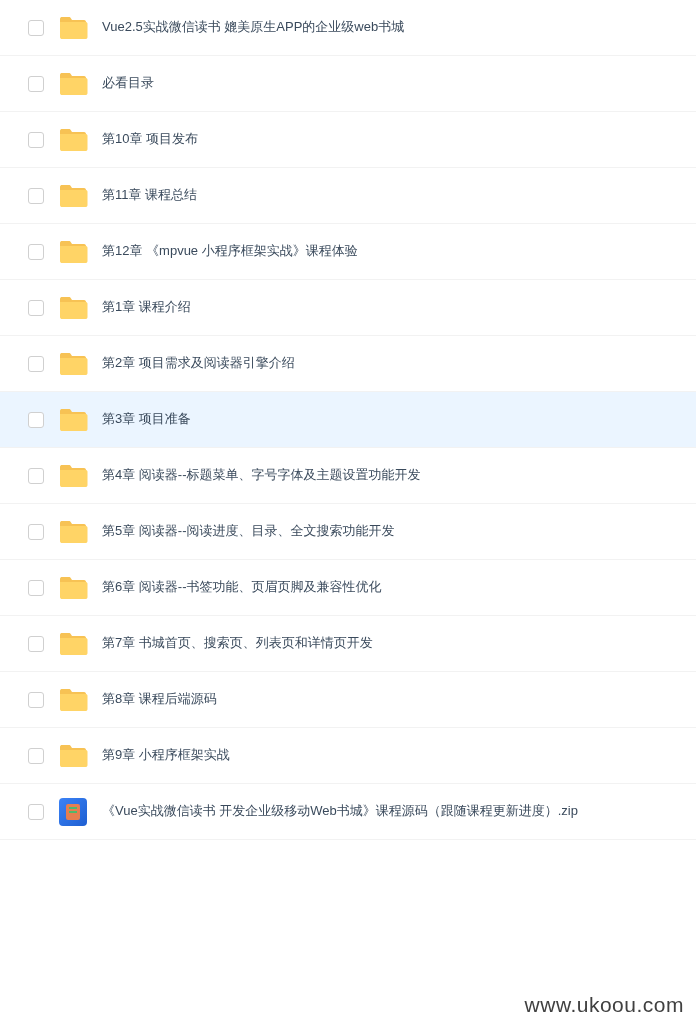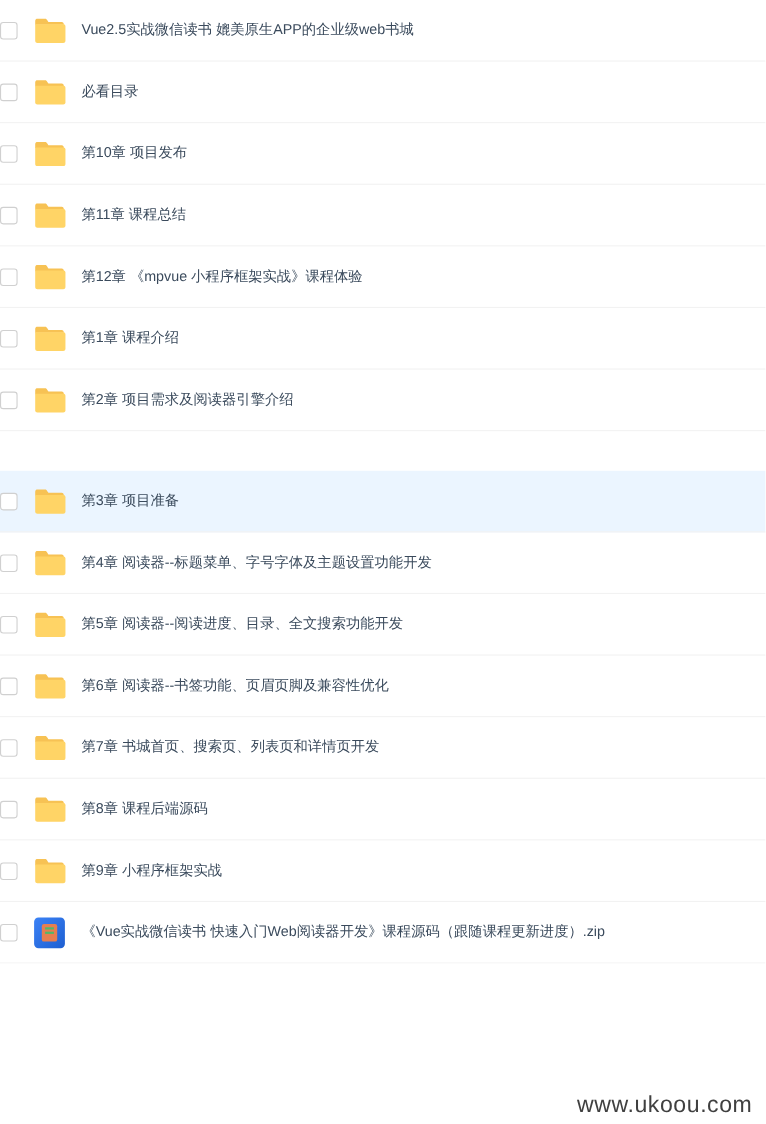--- a/index.html
+++ b/index.html
@@ -14,27 +14,26 @@
       background: #fff;
       width: 696px;
     }
     .file-list {
       width: 100%;
     }
     .file-row {
       display: flex;
       align-items: center;
       height: 56px;
-      padding: 0 0;
+      padding: 0 28px;
       border-bottom: 1px solid #f2f2f2;
       cursor: pointer;
     }
     .file-row.selected {
       background: #ebf5ff;
-      margin-top: 36px;
     }
     .checkbox {
       width: 16px;
       height: 16px;
       border: 1px solid #d0d0d0;
       border-radius: 3px;
       margin-right: 14px;
       background: #fff;
       flex-shrink: 0;
     }
@@ -246,16 +245,16 @@
       </div>
       <div class="file-name">第9章 小程序框架实战</div>
     </div>
     <div class="file-row">
       <div class="checkbox"></div>
       <div class="icon-wrap">
         <div class="zip-icon">
           <div class="zip-inner"></div>
         </div>
       </div>
-      <div class="file-name">《Vue实战微信读书 快速入门Web阅读器开发》课程源码（跟随课程更新进度）.zip</div>
+      <div class="file-name">《Vue实战微信读书 开发企业级移动Web书城》课程源码（跟随课程更新进度）.zip</div>
     </div>
   </div>
 <div class="watermark">www.ukoou.com</div>
 
 </body></html>

